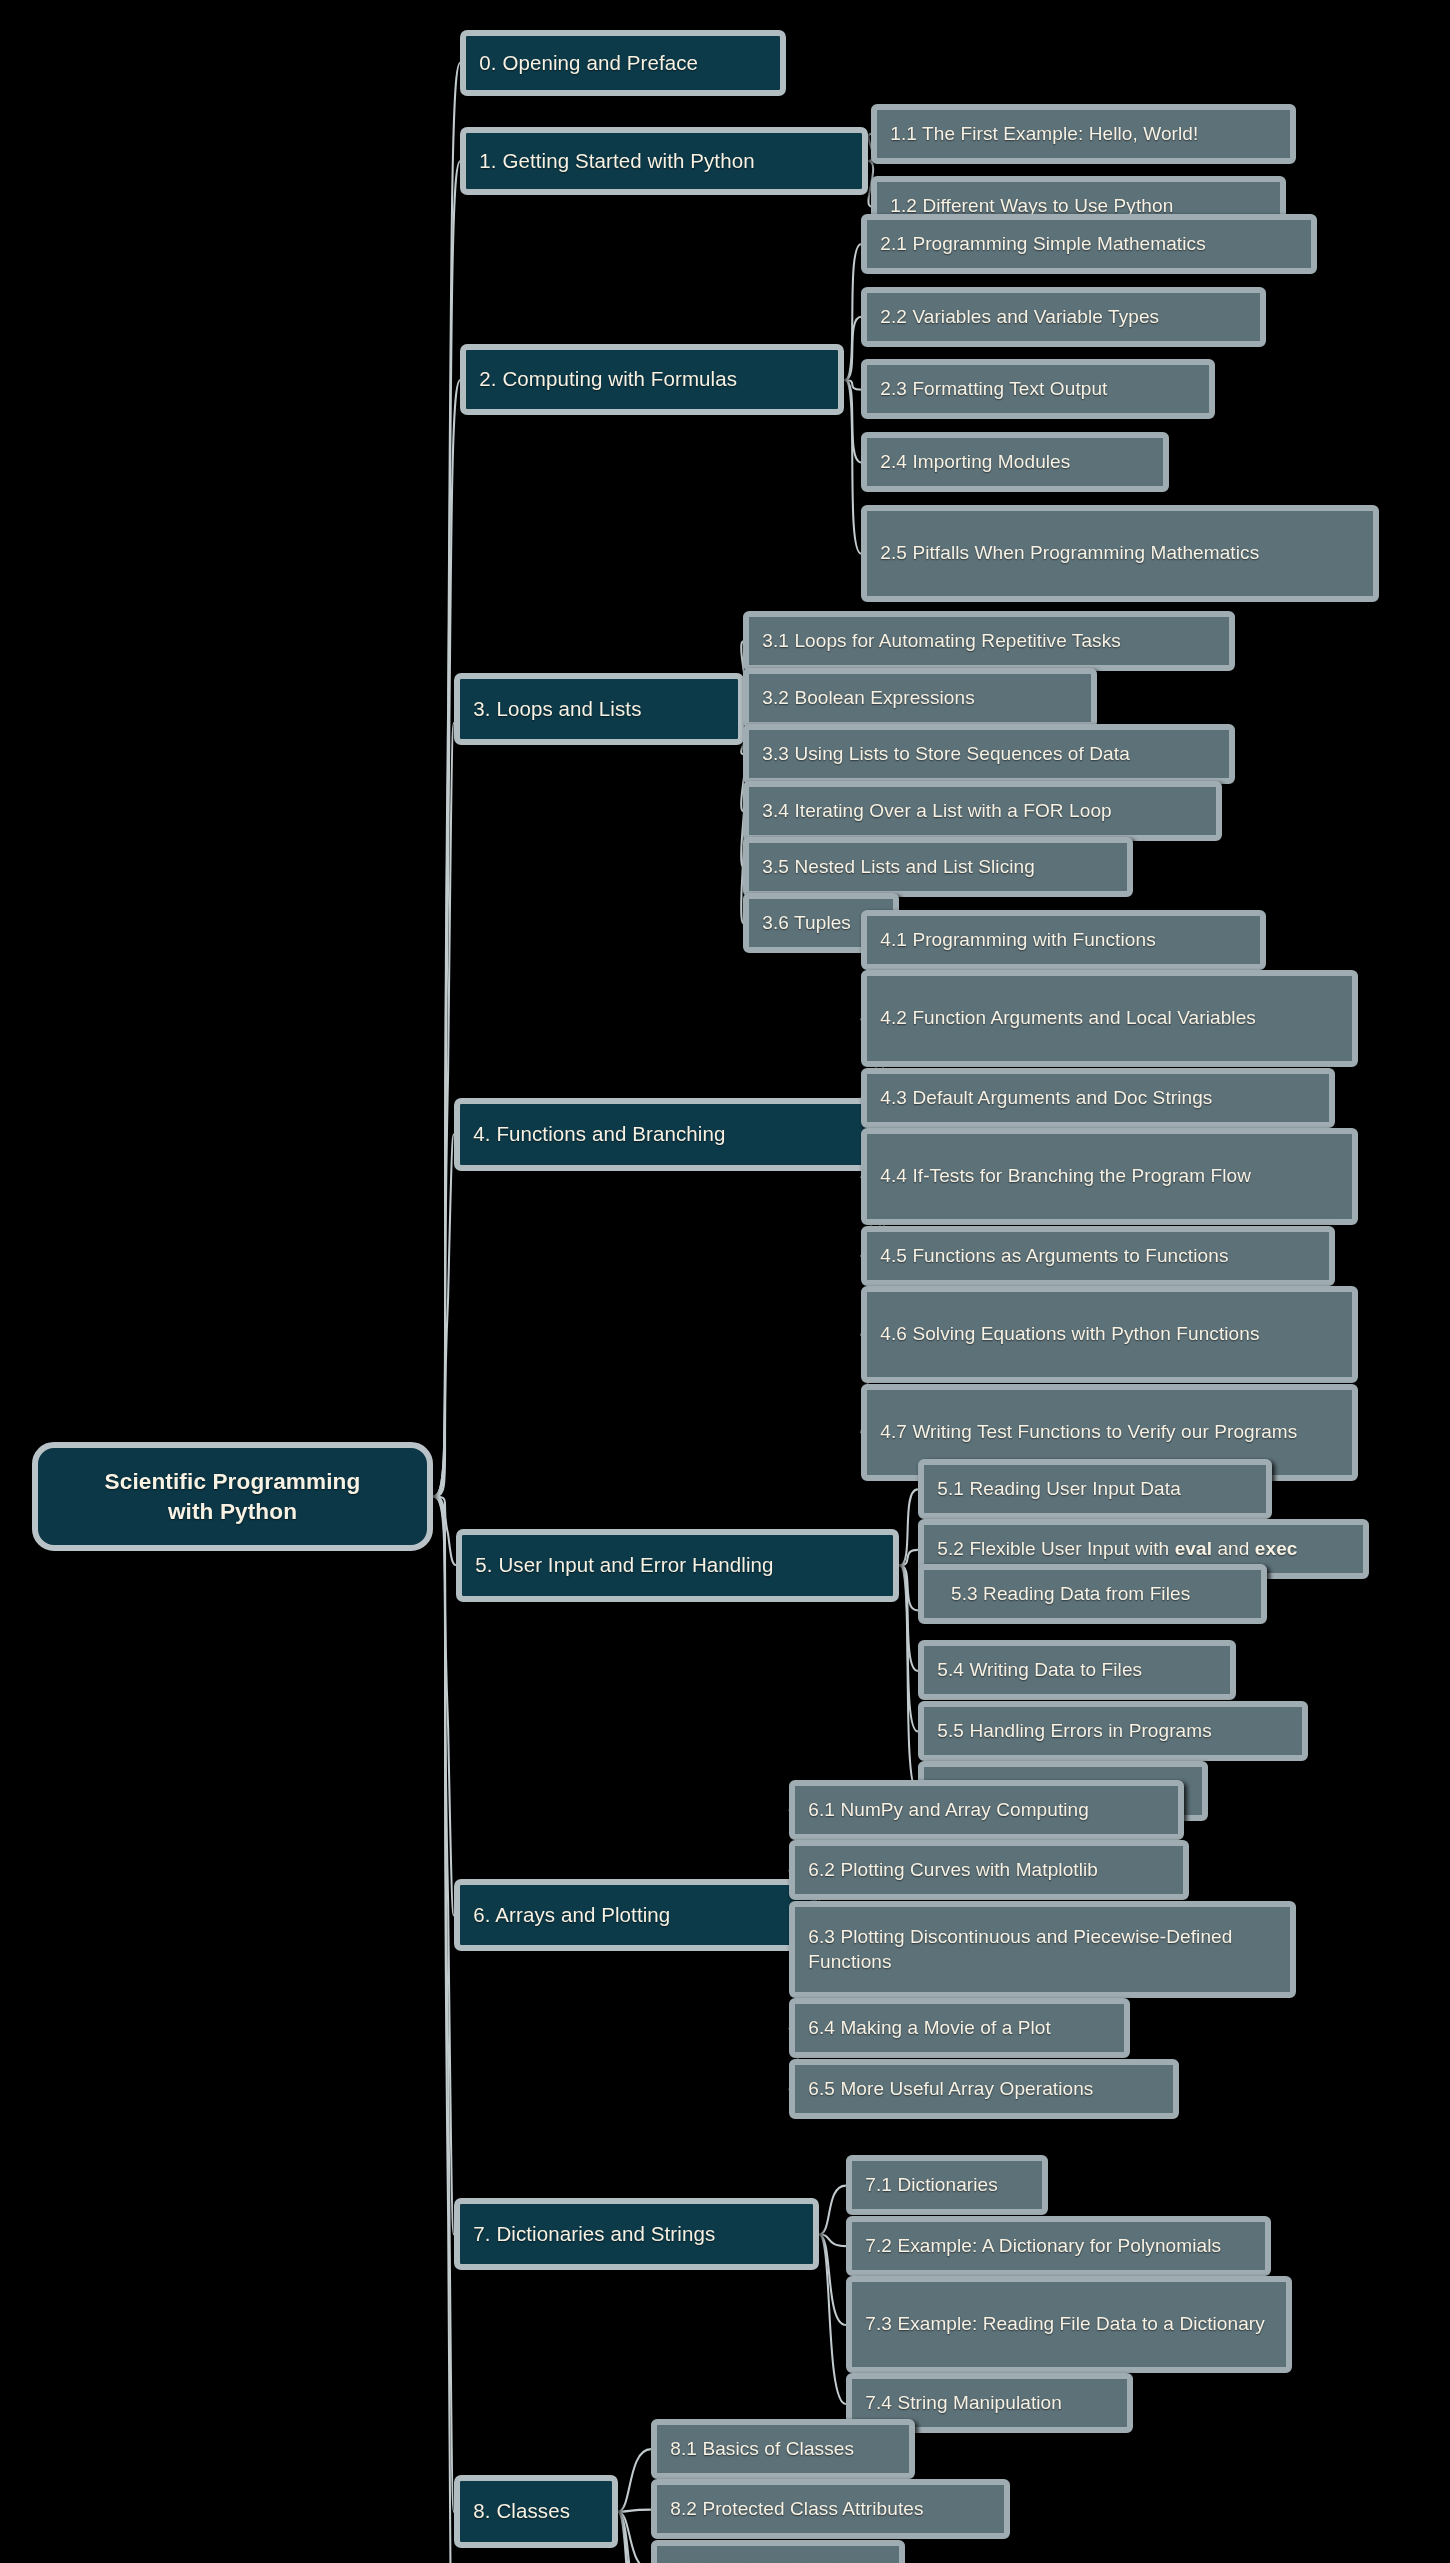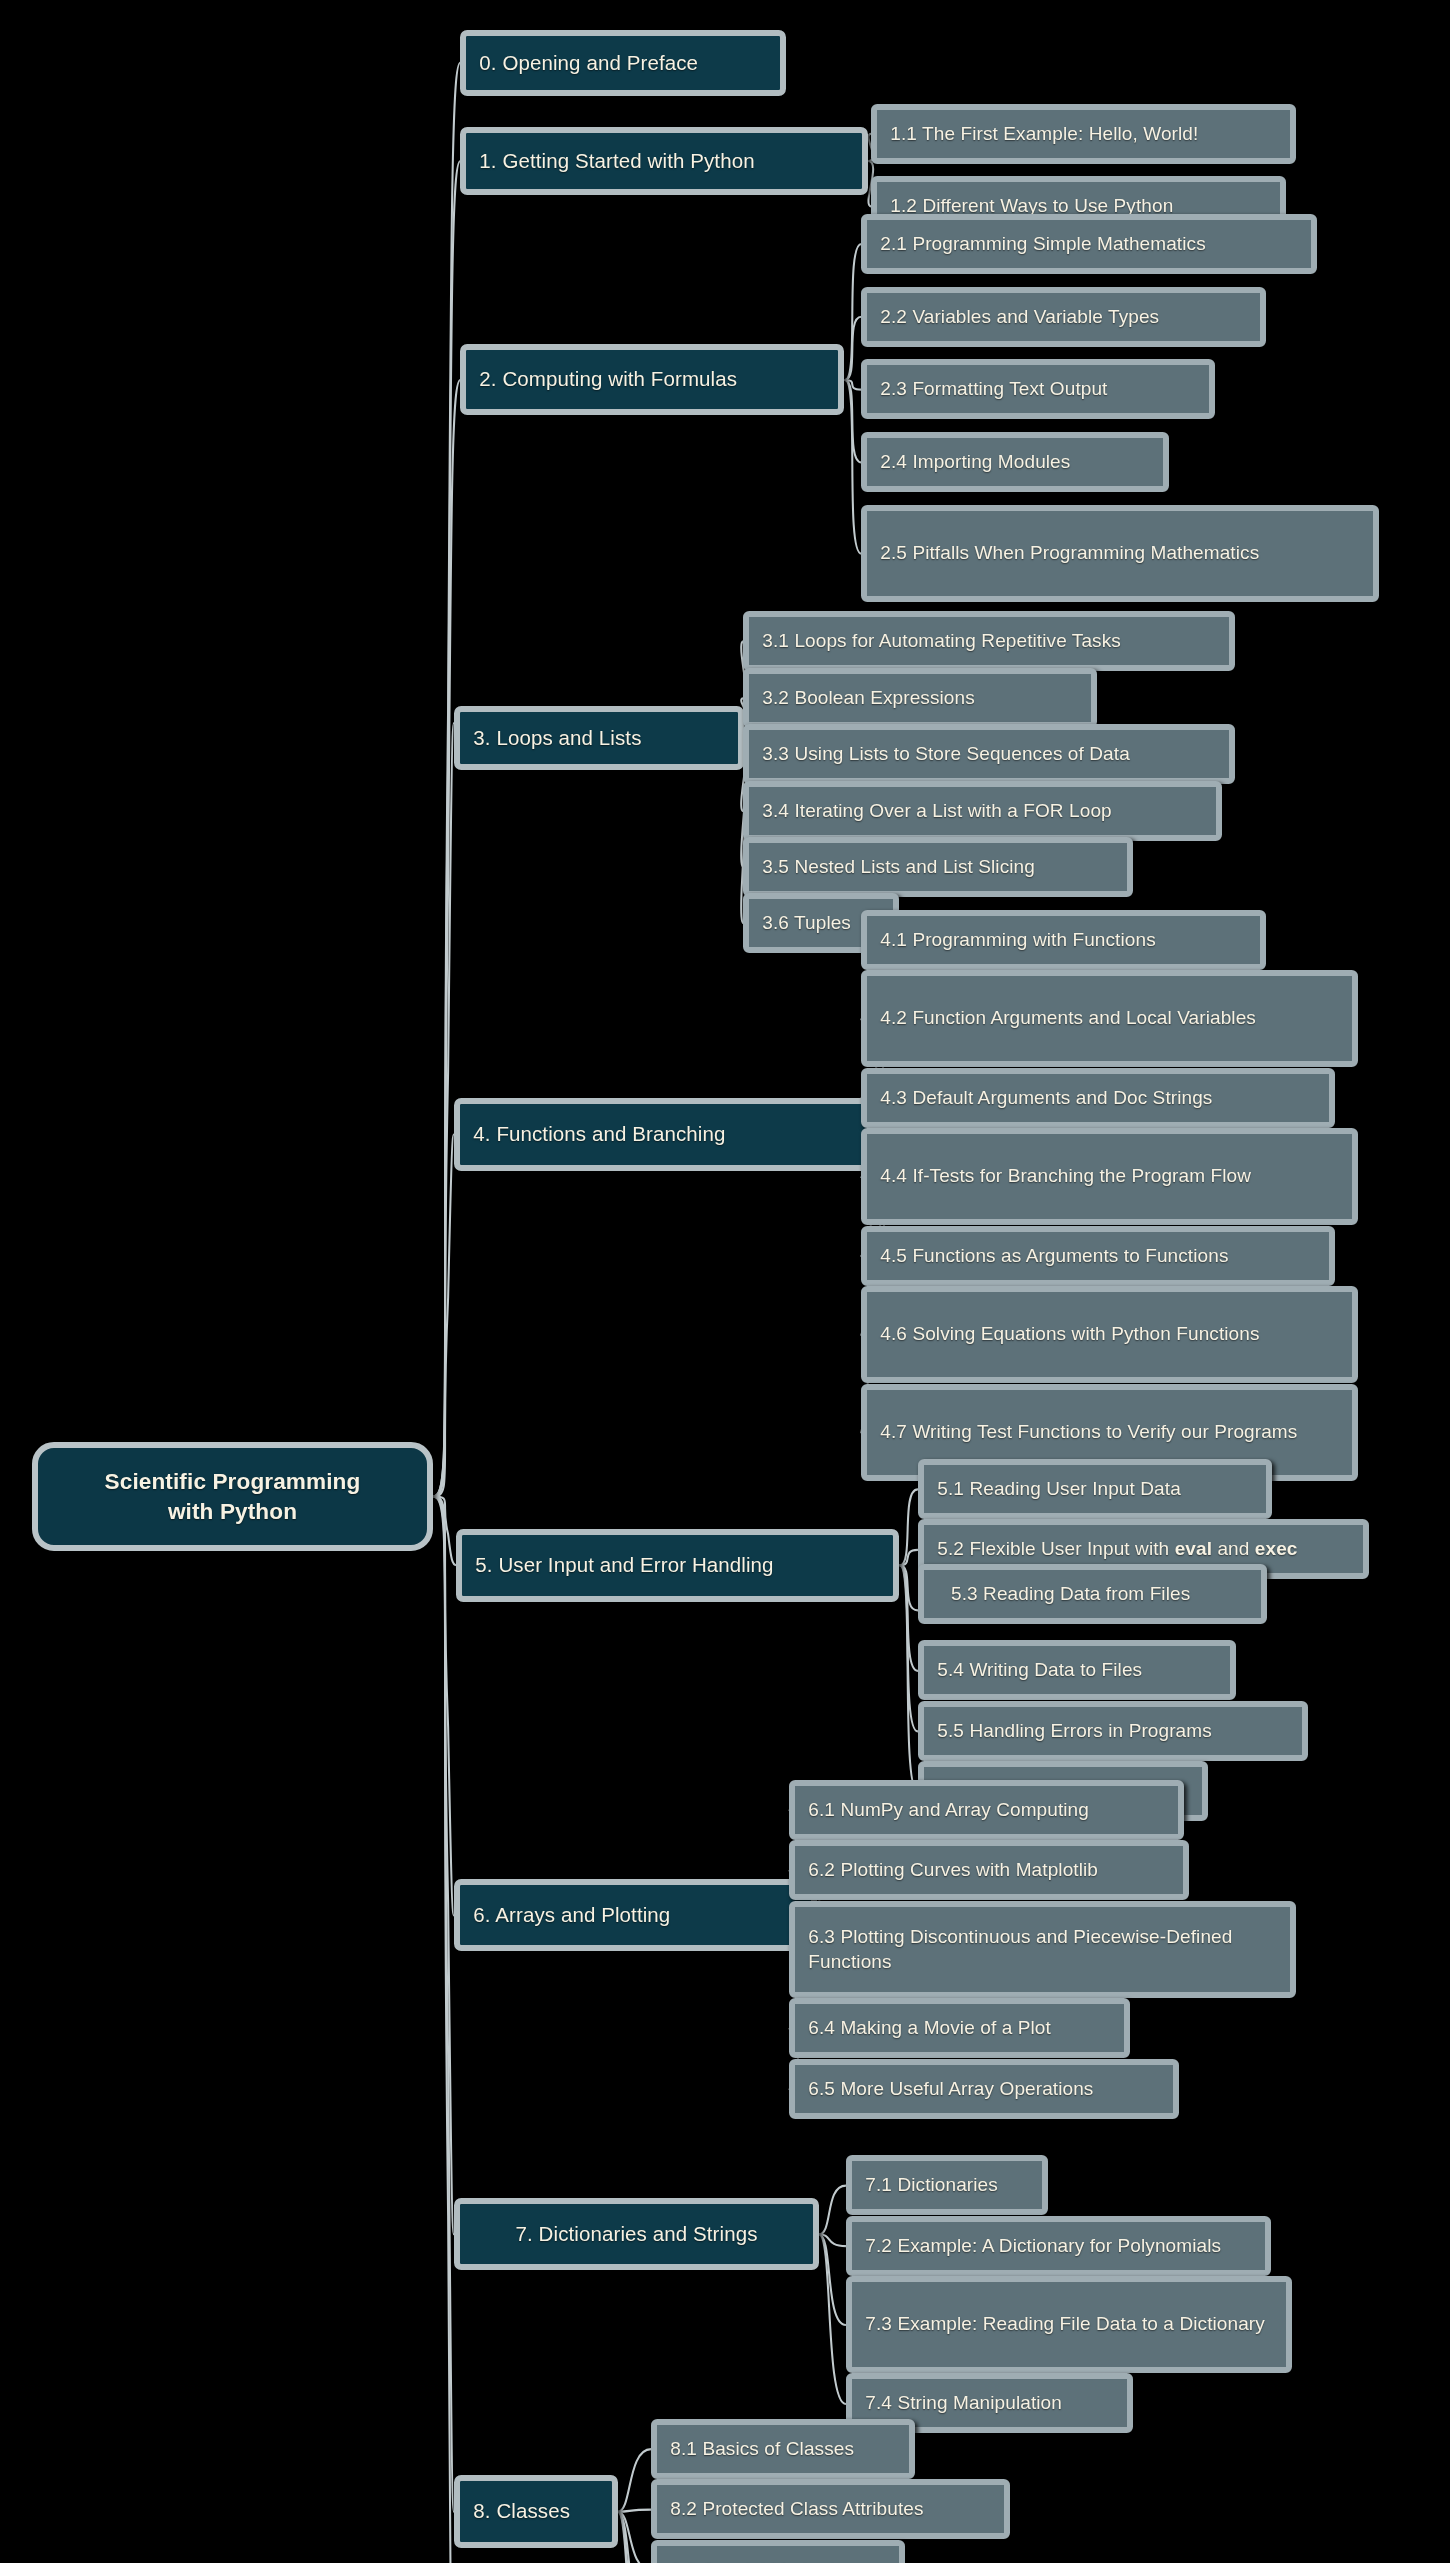--- a/index.html
+++ b/index.html
@@ -138,21 +138,21 @@
       </div>
       <div class="node lvl3" style="left: 861px; top: 359px; width: 354px; height: 60px;">
         <span class="txt">2.3 Formatting Text Output</span>
       </div>
       <div class="node lvl3" style="left: 861px; top: 432px; width: 308px; height: 60px;">
         <span class="txt">2.4 Importing Modules</span>
       </div>
       <div class="node lvl3" style="left: 861px; top: 505px; width: 518px; height: 97px;">
         <span class="txt">2.5 Pitfalls When Programming Mathematics</span>
       </div>
-      <div class="node lvl2" style="left: 454px; top: 706px; width: 290px; height: 64px;">
+      <div class="node lvl2" style="left: 454px; top: 673px; width: 290px; height: 72px;">
         <span class="txt">3. Loops and Lists</span>
       </div>
       <div class="node lvl3" style="left: 743px; top: 611px; width: 492px; height: 60px;">
         <span class="txt">3.1 Loops for Automating Repetitive Tasks</span>
       </div>
       <div class="node lvl3" style="left: 743px; top: 668px; width: 354px; height: 60px;">
         <span class="txt">3.2 Boolean Expressions</span>
       </div>
       <div class="node lvl3" style="left: 743px; top: 724px; width: 492px; height: 60px;">
         <span class="txt">3.3 Using Lists to Store Sequences of Data</span>
@@ -222,21 +222,21 @@
       </div>
       <div class="node lvl3" style="left: 789px; top: 1901px; width: 507px; height: 97px;">
         <span class="txt">6.3 Plotting Discontinuous and Piecewise-Defined Functions</span>
       </div>
       <div class="node lvl3" style="left: 789px; top: 1998px; width: 341px; height: 60px;">
         <span class="txt">6.4 Making a Movie of a Plot</span>
       </div>
       <div class="node lvl3" style="left: 789px; top: 2059px; width: 390px; height: 60px;">
         <span class="txt">6.5 More Useful Array Operations</span>
       </div>
-      <div class="node lvl2" style="left: 454px; top: 2198px; width: 365px; height: 72px; justify-content: center;">
+      <div class="node lvl2" style="left: 454px; top: 2198px; width: 365px; height: 72px;">
         <span class="txt">7. Dictionaries and Strings</span>
       </div>
       <div class="node lvl3" style="left: 846px; top: 2155px; width: 202px; height: 60px;">
         <span class="txt">7.1 Dictionaries</span>
       </div>
       <div class="node lvl3" style="left: 846px; top: 2216px; width: 425px; height: 60px;">
         <span class="txt">7.2 Example: A Dictionary for Polynomials</span>
       </div>
       <div class="node lvl3" style="left: 846px; top: 2276px; width: 446px; height: 97px;">
         <span class="txt">7.3 Example: Reading File Data to a Dictionary</span>

